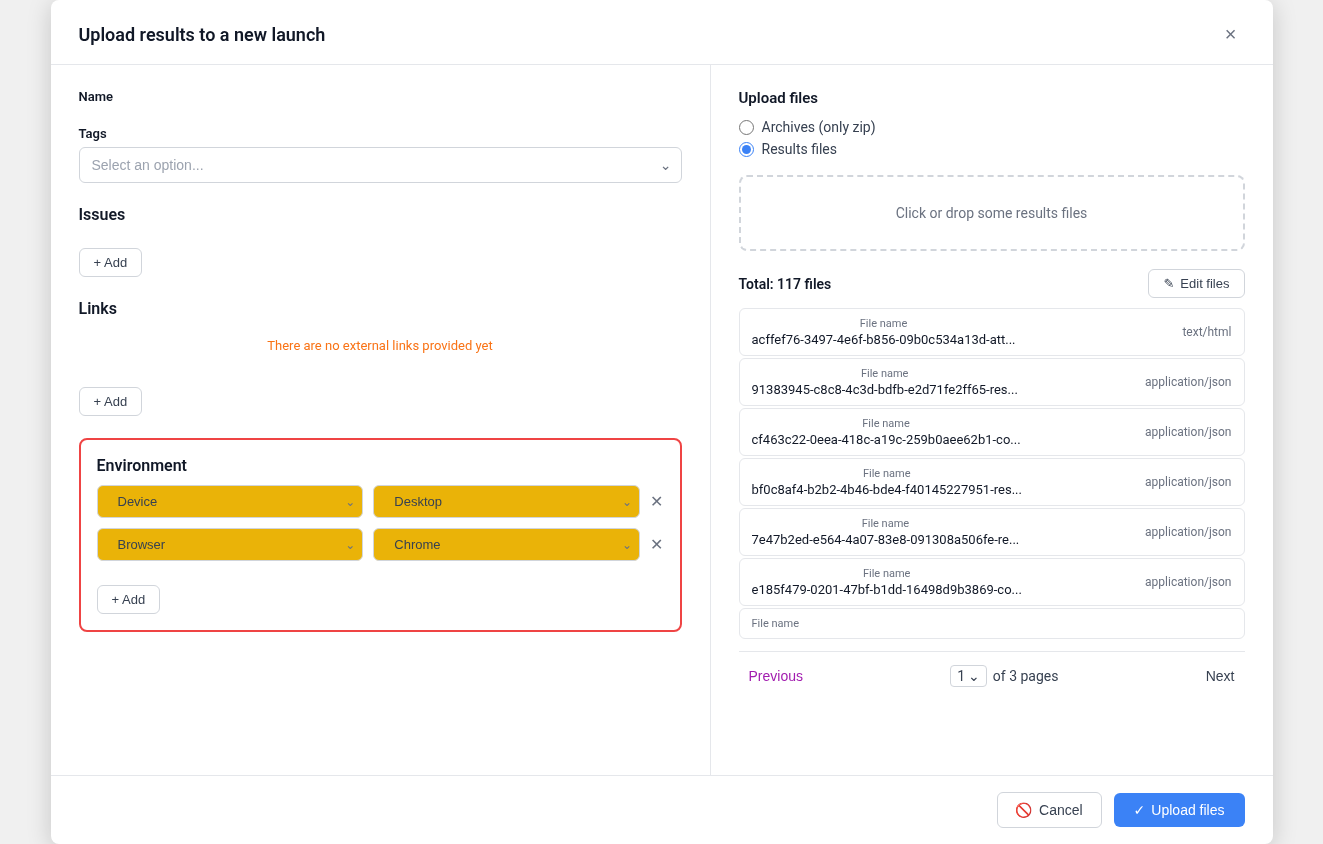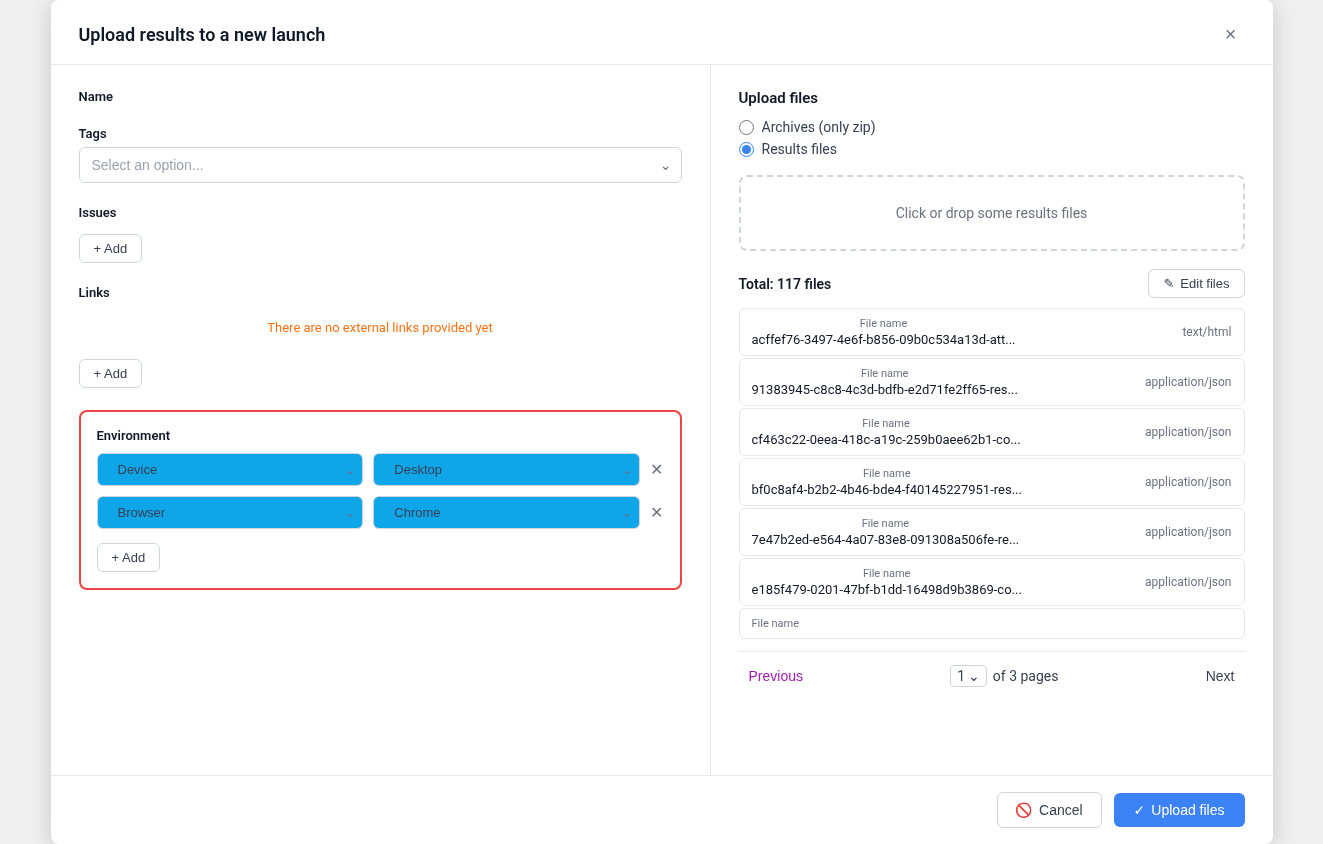--- a/index.html
+++ b/index.html
@@ -93,21 +93,21 @@
       top: 50%;
       transform: translateY(-50%);
       pointer-events: none;
       color: #6b7280;
       font-size: 14px;
     }
     .section {
       margin-bottom: 22px;
     }
     .section-title {
-      font-size: 13px;
+      font-size: 16px;
       font-weight: 600;
       color: #111827;
       margin-bottom: 10px;
     }
     .no-items-text {
       font-size: 13px;
       color: #f97316;
       text-align: center;
       padding: 10px 0;
     }
@@ -115,21 +115,21 @@
       display: flex;
       align-items: center;
       gap: 5px;
       background: none;
       border: 1px solid #d1d5db;
       border-radius: 6px;
       padding: 6px 14px;
       font-size: 13px;
       color: #374151;
       cursor: pointer;
-      margin-top: 14px;
+      margin-top: 24px;
     }
     
     .env-section {
       border: 2px solid #ef4444;
       border-radius: 8px;
       padding: 16px;
       margin-bottom: 22px;
     }
     .env-row {
       display: flex;
@@ -143,21 +143,21 @@
     }
     .env-select {
       width: 100%;
       border: 1px solid #d1d5db;
       border-radius: 6px;
       padding: 8px 30px 8px 20px;
       font-size: 13px;
       color: #374151;
       outline: none;
       appearance: none;
-      background: #0ea5e9;
+      background: #eab308;
       cursor: pointer;
     }
     .env-chevron {
       position: absolute;
       right: 8px;
       top: 50%;
       transform: translateY(-50%);
       pointer-events: none;
       color: #6b7280;
       font-size: 12px;

